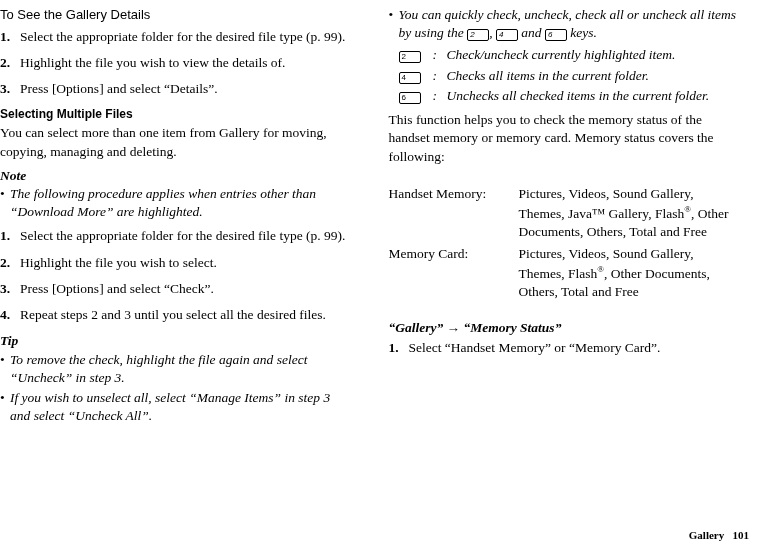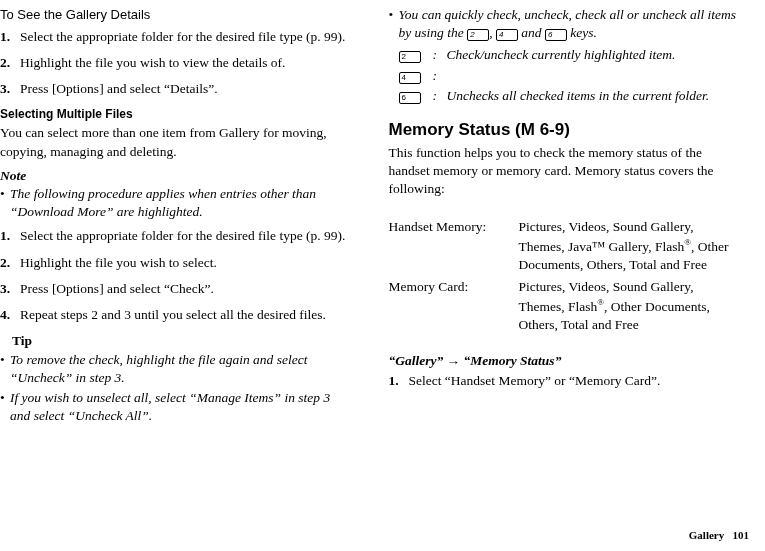--- a/index.html
+++ b/index.html
@@ -42,21 +42,22 @@
   .para {
     margin: 0 0 6px 0;
   }
   .note-label {
     font-weight: bold;
     font-style: italic;
     margin: 6px 0 0 0;
   }
   .tip-label {
     font-weight: bold;
-    margin: 6px 0 0 12px;
+    font-style: italic;
+    margin: 6px 0 0 0;
   }
   .italic { font-style: italic; }
   .bullet-list {
     list-style: none;
     padding-left: 0;
   }
   .bullet-list > li {
     display: flex;
     margin-bottom: 2px;
   }
@@ -218,34 +219,32 @@
 
           <div class="key-table" style="font-style:normal;">
             <div class="row">
               <span class="keycell"><span class="keybox">2</span></span>
               <span class="colon italic">:</span>
               <span class="desc">Check/uncheck currently highlighted item.</span>
             </div>
             <div class="row">
               <span class="keycell"><span class="keybox">4</span></span>
               <span class="colon italic">:</span>
+              <span class="desc">Checks all items in the current folder.</span>
             </div>
             <div class="row">
               <span class="keycell"><span class="keybox">6</span></span>
               <span class="colon italic">:</span>
               <span class="desc">Unchecks all checked items in the current folder.</span>
             </div>
           </div>
         </span>
       </li>
     </ul>
 
-    <div class="h2">
-      <span>Memory Status </span><span>(M 6-9)</span>
-    </div>
     <p class="para">This function helps you to check the memory status of the handset memory or memory card. Memory status covers the following:</p>
 
     <div class="mem-table">
       <div class="row">
         <span class="label">Handset Memory:</span>
         <span class="val">
           <span>Pictures, Videos, Sound Gallery, Themes, Java™ Gallery, Flash</span><span class="super">®</span><span>, Other Documents, Others, Total and Free</span>
         </span>
       </div>
       <div class="row">

